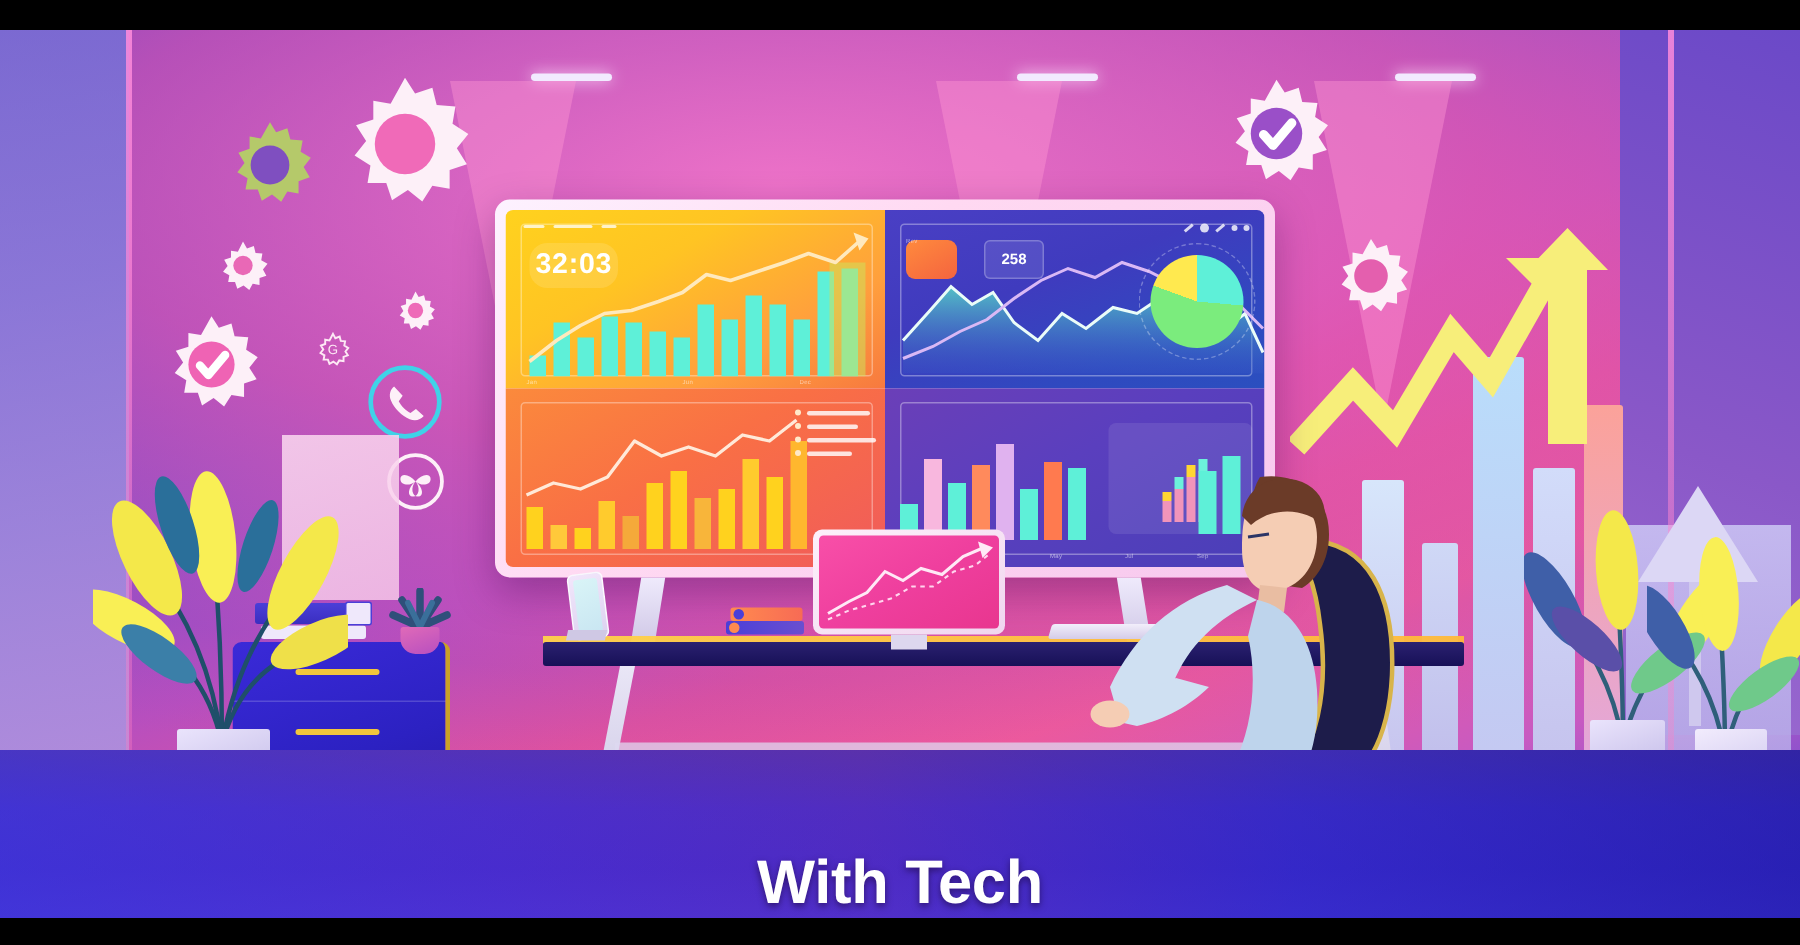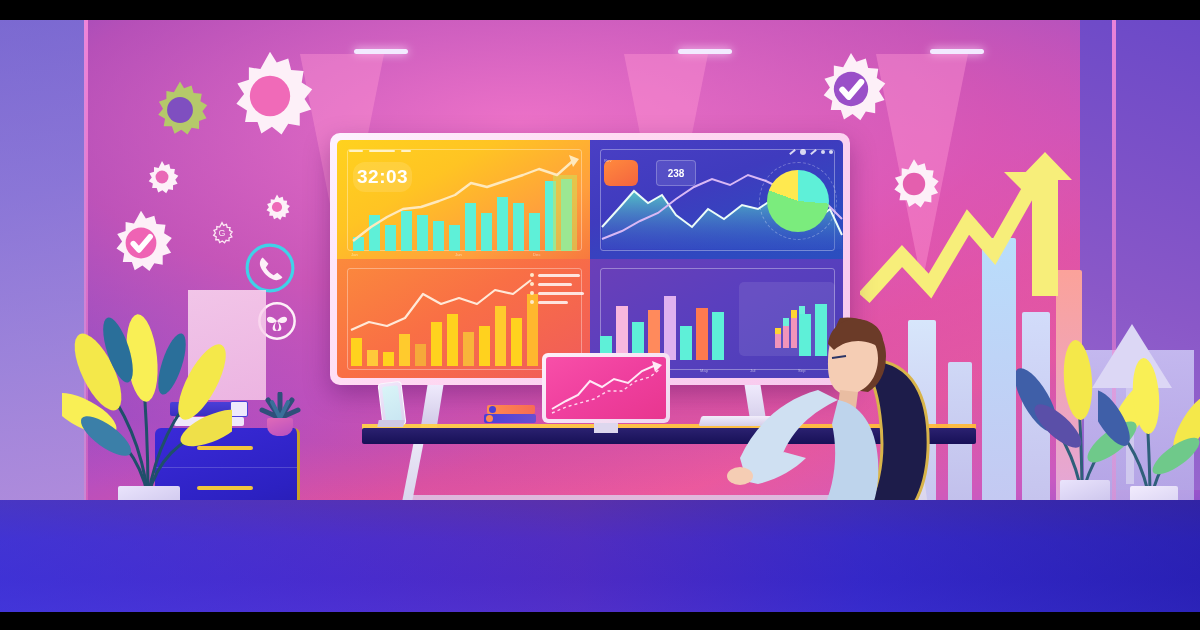--- a/index.html
+++ b/index.html
@@ -274,21 +274,21 @@
         <div class="panel p-tr">
           <div class="toolbar-dots">
             <span class="tb-bar"></span>
             <span class="tb-dot"></span>
             <span class="tb-bar"></span>
             <span class="tb-dot" style="width:4px;height:4px"></span>
             <span class="tb-dot" style="width:4px;height:4px"></span>
           </div>
           <div class="inner-frame"></div>
           <div class="badge-orange"></div>
-          <div class="kpi-box">238</div>
+          <div class="kpi-box">258</div>
           <svg style="position:absolute; left:10px; bottom:10px;" width="244" height="92" viewBox="0 0 244 92">
             <defs>
               <linearGradient id="ag" x1="0" y1="0" x2="0" y2="1">
                 <stop offset="0%" stop-color="#57d9c8" stop-opacity=".85"></stop>
                 <stop offset="100%" stop-color="#3a59c8" stop-opacity=".25"></stop>
               </linearGradient>
             </defs>
             <path d="M2,92 L2,70 L20,50 L34,34 L48,46 L62,38 L76,58 L92,70 L108,52 L124,62 L142,48 L158,52 L176,40 L194,56 L212,66 L230,52 L242,78 L242,92 Z" fill="url(#ag)"></path>
             <path d="M2,70 L20,50 L34,34 L48,46 L62,38 L76,58 L92,70 L108,52 L124,62 L142,48 L158,52 L176,40 L194,56 L212,66 L230,52 L242,78" fill="none" stroke="#eafcf8" stroke-width="2"></path>
             <path d="M2,82 L22,74 L40,64 L58,56 L76,42 L94,30 L112,22 L130,28 L148,18 L166,24 L186,34 L206,28 L224,44 L242,62" fill="none" stroke="#d9b8f5" stroke-width="2"></path>
@@ -540,16 +540,17 @@
     <div class="floor-shine"></div>
 
   </div>
 
   <div class="topbar"></div>
   <div class="botbar"></div>
 
   <div class="title-wrap">
     <h1>
       <br>
+      <span>With Tech</span>
     </h1>
   </div>
 
 </div>
 
 </body></html>

